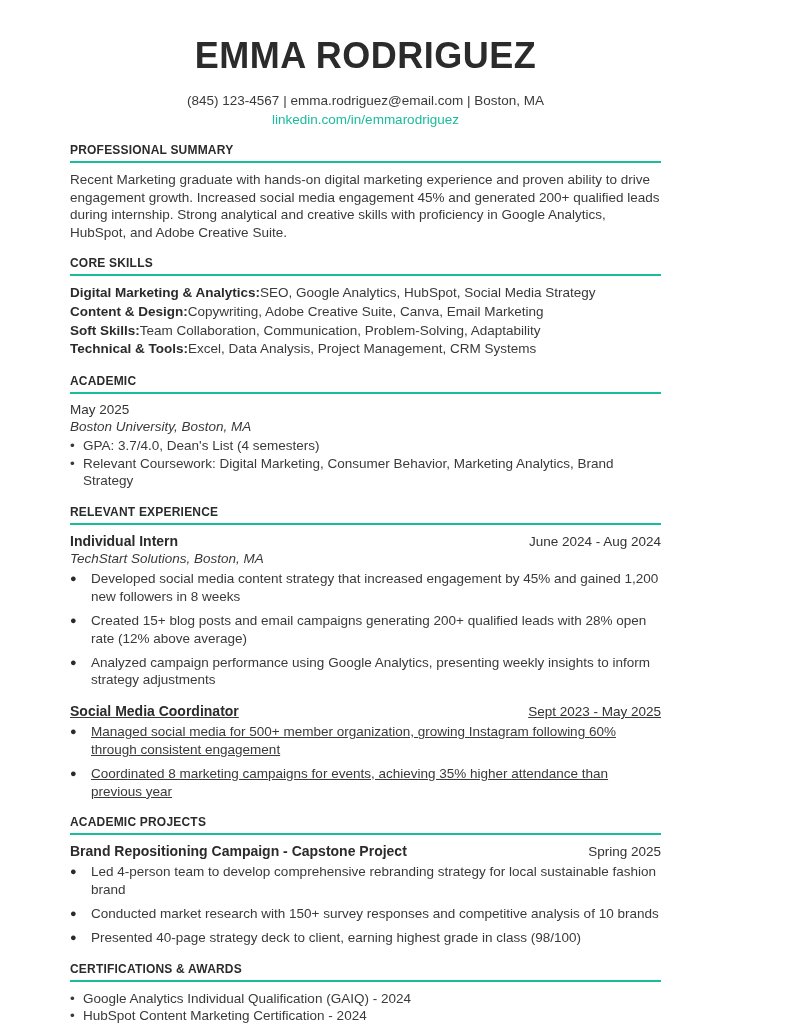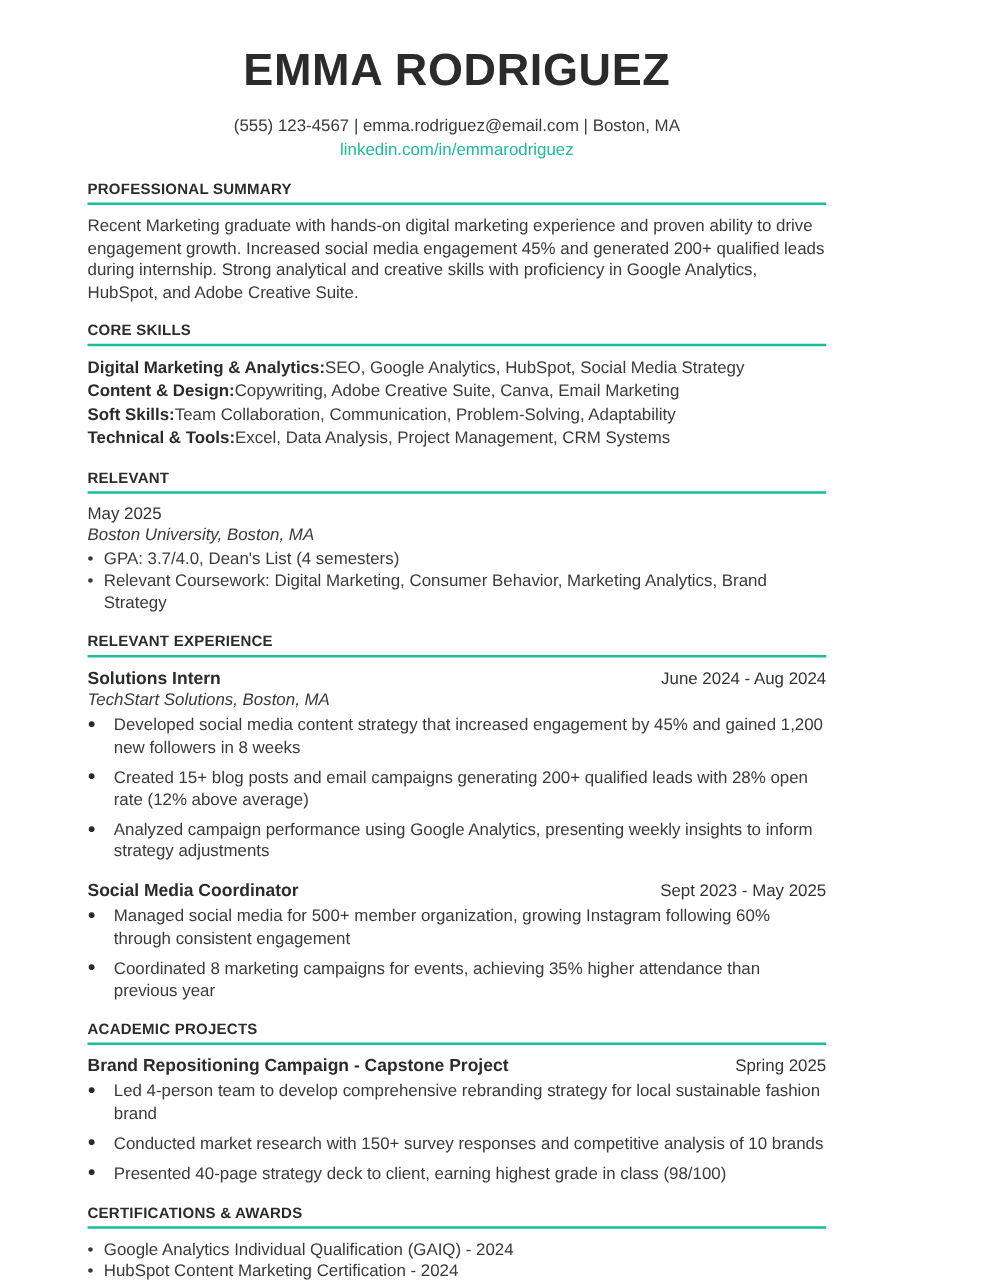--- a/index.html
+++ b/index.html
@@ -61,21 +61,21 @@
   }
   
   .skill-line {
     font-size: 13.5px;
     line-height: 1.38;
     color: #3a3a3a;
   }
   .skill-label { font-weight: bold; color: #2b2b2b; }
   
   .entry { margin-bottom: 4px; }
-  .entry + .entry { margin-top: 14px; }
+  .entry + .entry { margin-top: 14px; text-decoration: underline; }
   .entry-head {
     display: flex;
     justify-content: space-between;
     align-items: baseline;
   }
   .entry-title {
     font-size: 14px;
     font-weight: bold;
     color: #2b2b2b;
     margin: 0;
@@ -125,59 +125,59 @@
     color: #2b2b2b;
   }
 </style>
 </head>
 <body>
 
 <div class="page">
 
   <div class="header">
     <h1 class="name">EMMA RODRIGUEZ</h1>
-    <div class="contact">(555) 123-4567 | emma.rodriguez@email.com | Boston, MA</div>
+    <div class="contact">(845) 123-4567 | emma.rodriguez@email.com | Boston, MA</div>
     <div>
       <a class="linkedin">linkedin.com/in/emmarodriguez</a>
     </div>
   </div>
 
   <div class="section">
     <h2 class="section-heading">PROFESSIONAL SUMMARY</h2>
     <p class="body-text">Recent Marketing graduate with hands-on digital marketing experience and proven ability to drive engagement growth. Increased social media engagement 45% and generated 200+ qualified leads during internship. Strong analytical and creative skills with proficiency in Google Analytics, HubSpot, and Adobe Creative Suite.</p>
   </div>
 
   <div class="section">
     <h2 class="section-heading">CORE SKILLS</h2>
     <div class="skill-line"><span class="skill-label">Digital Marketing &amp; Analytics:</span><span>SEO, Google Analytics, HubSpot, Social Media Strategy</span></div>
     <div class="skill-line"><span class="skill-label">Content &amp; Design:</span><span>Copywriting, Adobe Creative Suite, Canva, Email Marketing</span></div>
     <div class="skill-line"><span class="skill-label">Soft Skills:</span><span>Team Collaboration, Communication, Problem-Solving, Adaptability</span></div>
     <div class="skill-line"><span class="skill-label">Technical &amp; Tools:</span><span>Excel, Data Analysis, Project Management, CRM Systems</span></div>
   </div>
 
   <div class="section">
-    <h2 class="section-heading">RELEVANT</h2>
+    <h2 class="section-heading">ACADEMIC</h2>
     <div class="entry">
       <div class="entry-head">
         <span class="entry-date">May 2025</span>
       </div>
       <div class="entry-org">Boston University, Boston, MA</div>
       <ul class="small-dots">
         <li>GPA: 3.7/4.0, Dean's List (4 semesters)</li>
         <li>Relevant Coursework: Digital Marketing, Consumer Behavior, Marketing Analytics, Brand Strategy</li>
       </ul>
     </div>
   </div>
 
   <div class="section">
     <h2 class="section-heading">RELEVANT EXPERIENCE</h2>
 
     <div class="entry">
       <div class="entry-head">
-        <h3 class="entry-title">Solutions Intern</h3>
+        <h3 class="entry-title">Individual Intern</h3>
         <span class="entry-date">June 2024 - Aug 2024</span>
       </div>
       <div class="entry-org">TechStart Solutions, Boston, MA</div>
       <ul class="big-dots">
         <li>Developed social media content strategy that increased engagement by 45% and gained 1,200 new followers in 8 weeks</li>
         <li>Created 15+ blog posts and email campaigns generating 200+ qualified leads with 28% open rate (12% above average)</li>
         <li>Analyzed campaign performance using Google Analytics, presenting weekly insights to inform strategy adjustments</li>
       </ul>
     </div>
 

